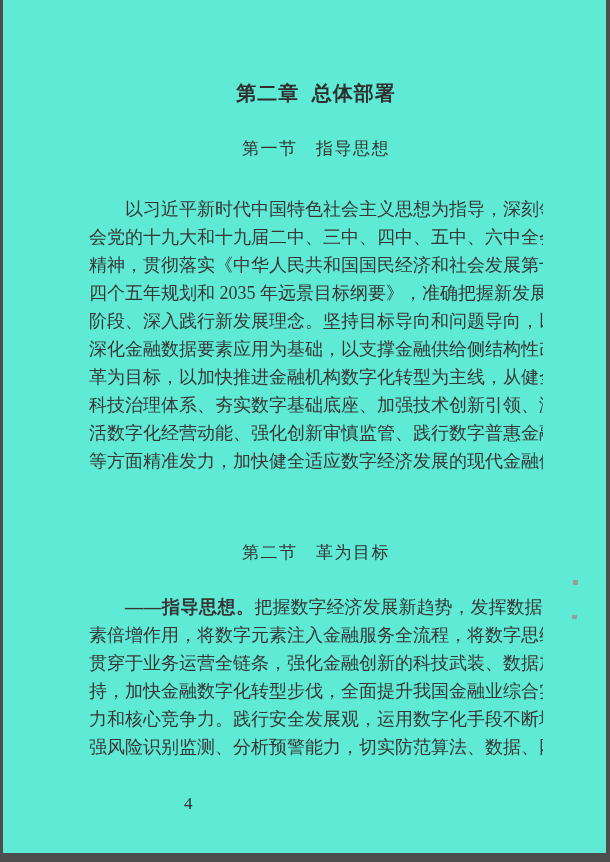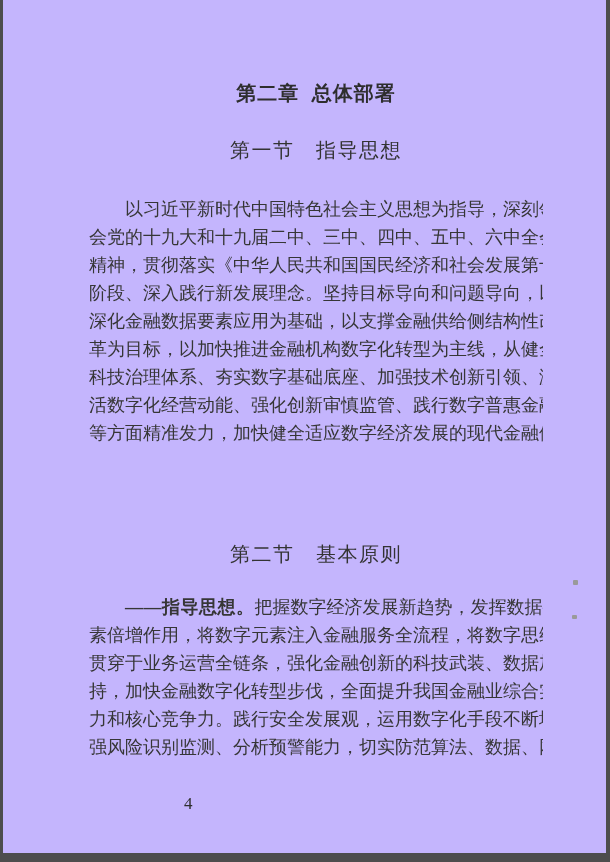--- a/index.html
+++ b/index.html
@@ -9,21 +9,21 @@
     height: 862px;
     background: #ffffff;
     overflow: hidden;
     font-family: "Liberation Serif", serif;
   }
 
   .page {
     position: relative;
     width: 610px;
     height: 862px;
-    background: #c4b5fd;
+    background: #5eead4;
     color: #333333;
   }
 
   
   .edge-left {
     position: absolute; left: 0; top: 0;
     width: 3px; height: 862px;
     background: #4d4d4d;
   }
   .edge-right {
@@ -61,21 +61,21 @@
     color: #2e2e2e;
     word-spacing: 6px;
   }
 
   .section-title {
     position: absolute;
     width: 100%;
     text-align: center;
     font-family: Liberation Mono, monospace;
     font-weight: 400;
-    font-size: 20px;
+    font-size: 17px;
     letter-spacing: 1.5px;
     color: #333333;
   }
   .section-title.s1 { top: 137px; }
   .section-title.s2 { top: 541px; }
 
   .para {
     position: absolute;
     width: 454px;
     font-size: 18px;
@@ -125,29 +125,30 @@
   <div class="content">
 
     <div class="chapter-title">第二章 总体部署</div>
 
     <div class="section-title s1">第一节　指导思想</div>
 
     <div class="para para-1">
         <div class="line">以习近平新时代中国特色社会主义思想为指导，深刻领</div>
         <div class="line">会党的十九大和十九届二中、三中、四中、五中、六中全会</div>
         <div class="line">精神，贯彻落实《中华人民共和国国民经济和社会发展第十</div>
+        <div class="line">四个五年规划和 2035 年远景目标纲要》，准确把握新发展</div>
         <div class="line">阶段、深入践行新发展理念。坚持目标导向和问题导向，以</div>
         <div class="line">深化金融数据要素应用为基础，以支撑金融供给侧结构性改</div>
         <div class="line">革为目标，以加快推进金融机构数字化转型为主线，从健全</div>
         <div class="line">科技治理体系、夯实数字基础底座、加强技术创新引领、激</div>
         <div class="line">活数字化经营动能、强化创新审慎监管、践行数字普惠金融</div>
         <div class="line">等方面精准发力，加快健全适应数字经济发展的现代金融体</div>
       </div>
 
-    <div class="section-title s2">第二节　基本原则</div>
+    <div class="section-title s2">第二节　革为目标</div>
 
     <div class="para para-2">
       <div class="line line-first">
         <span class="lead">——指导思想。</span><span>把握数字经济发展新趋势，发挥数据要</span>
       </div>
       <div>
           <div class="line">素倍增作用，将数字元素注入金融服务全流程，将数字思维</div>
           <div class="line">贯穿于业务运营全链条，强化金融创新的科技武装、数据加</div>
           <div class="line">持，加快金融数字化转型步伐，全面提升我国金融业综合实</div>
           <div class="line">力和核心竞争力。践行安全发展观，运用数字化手段不断增</div>

